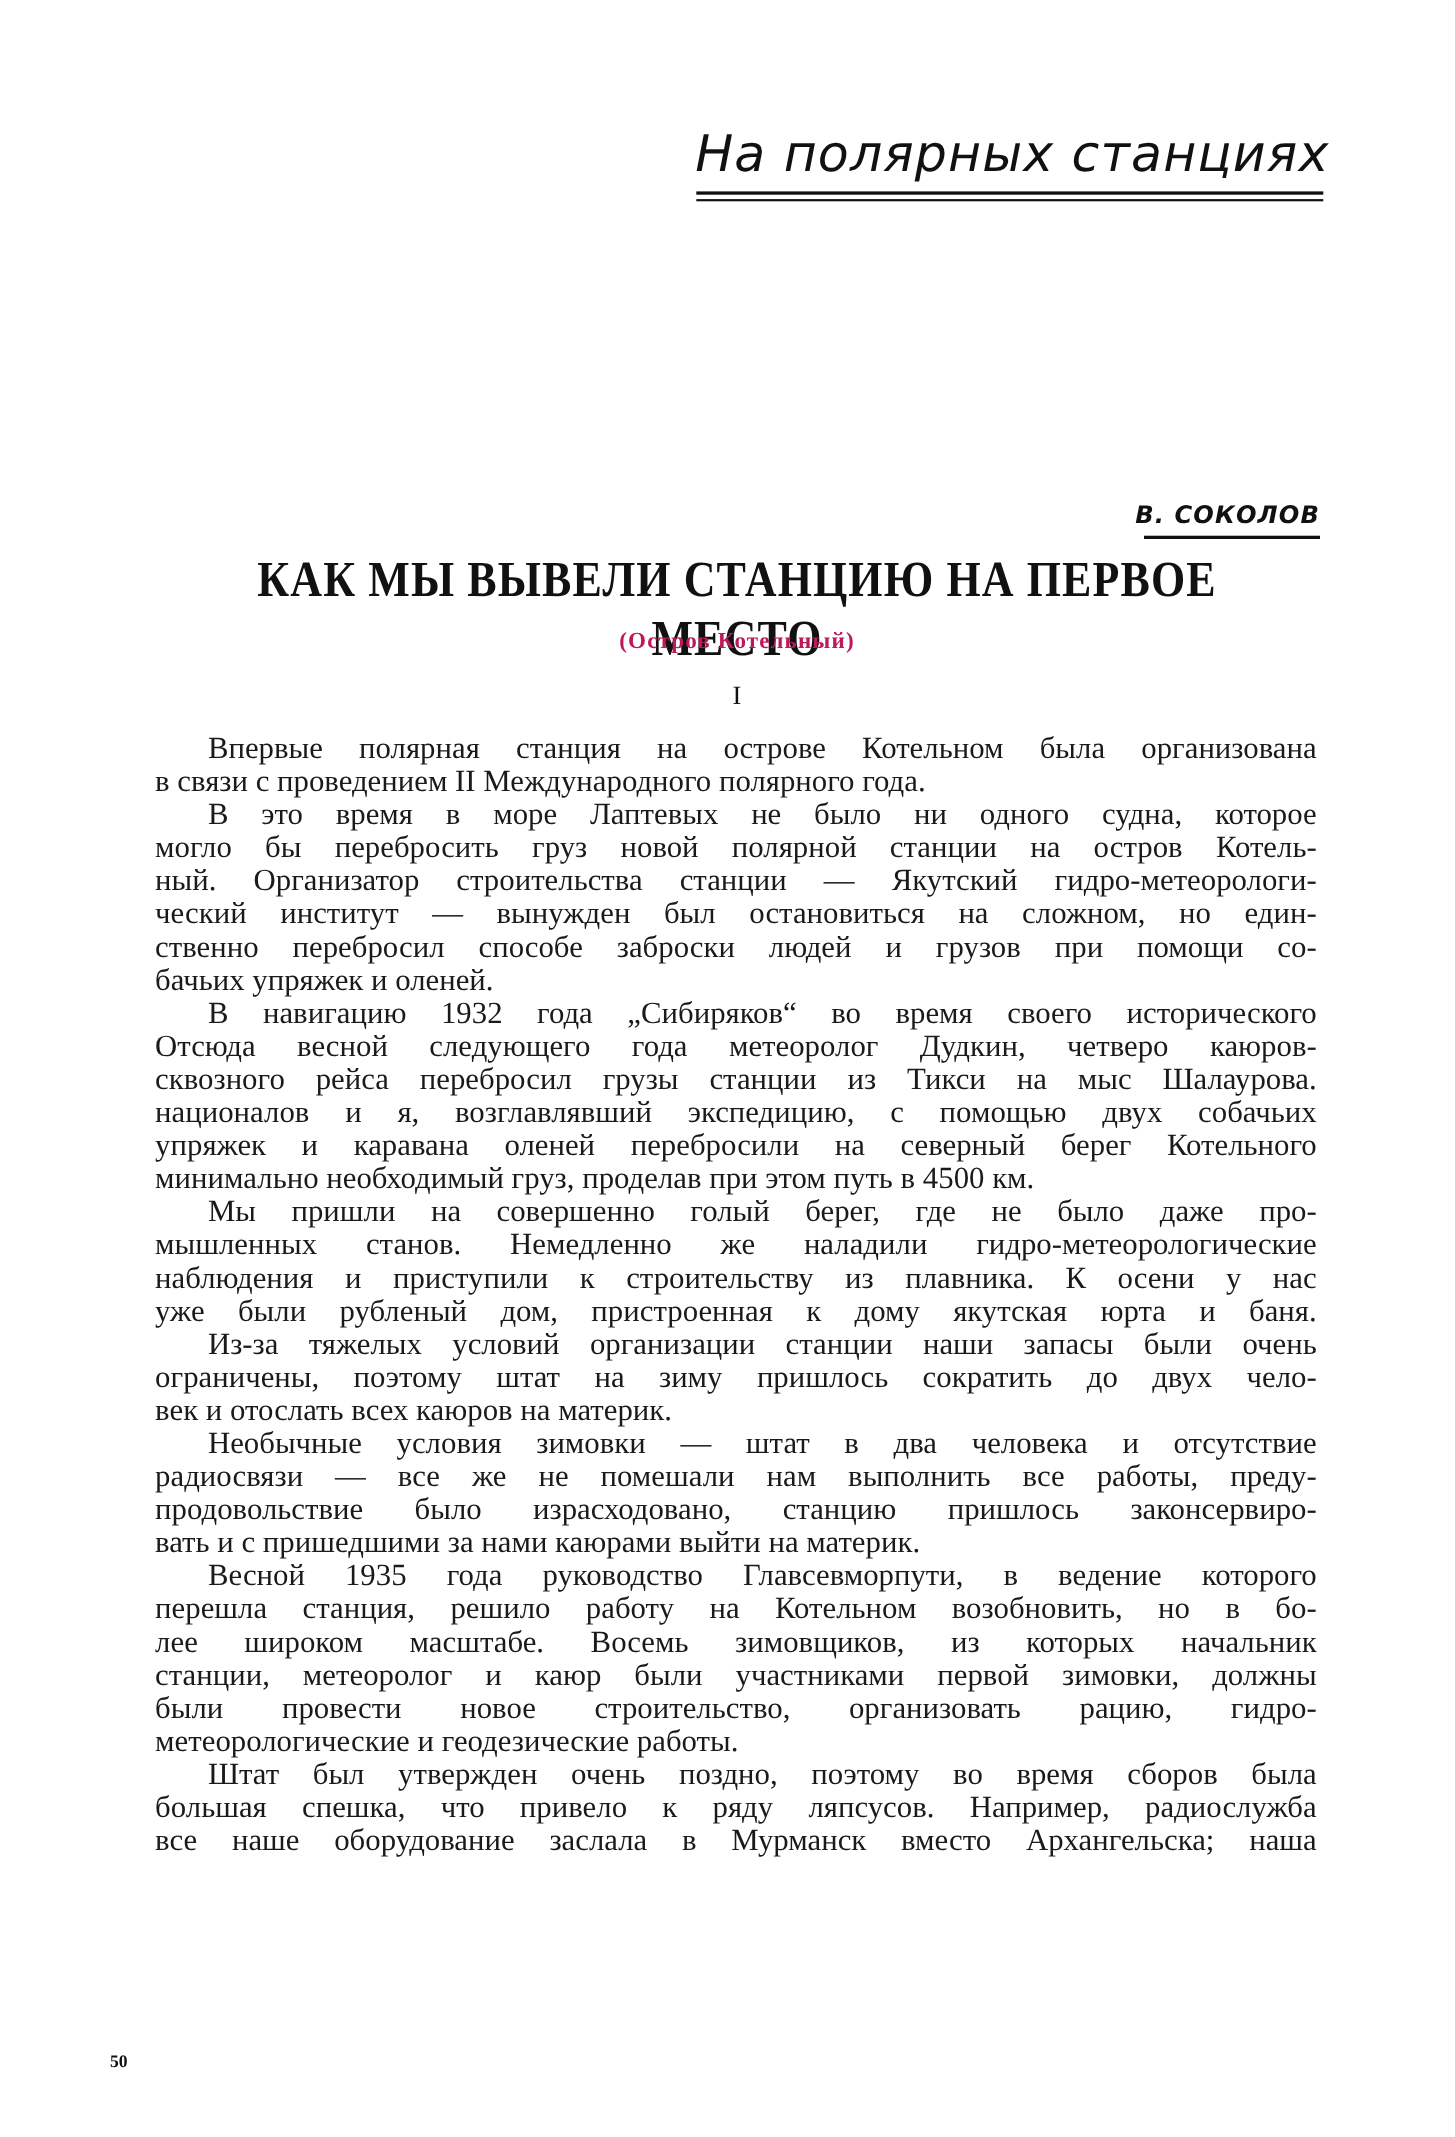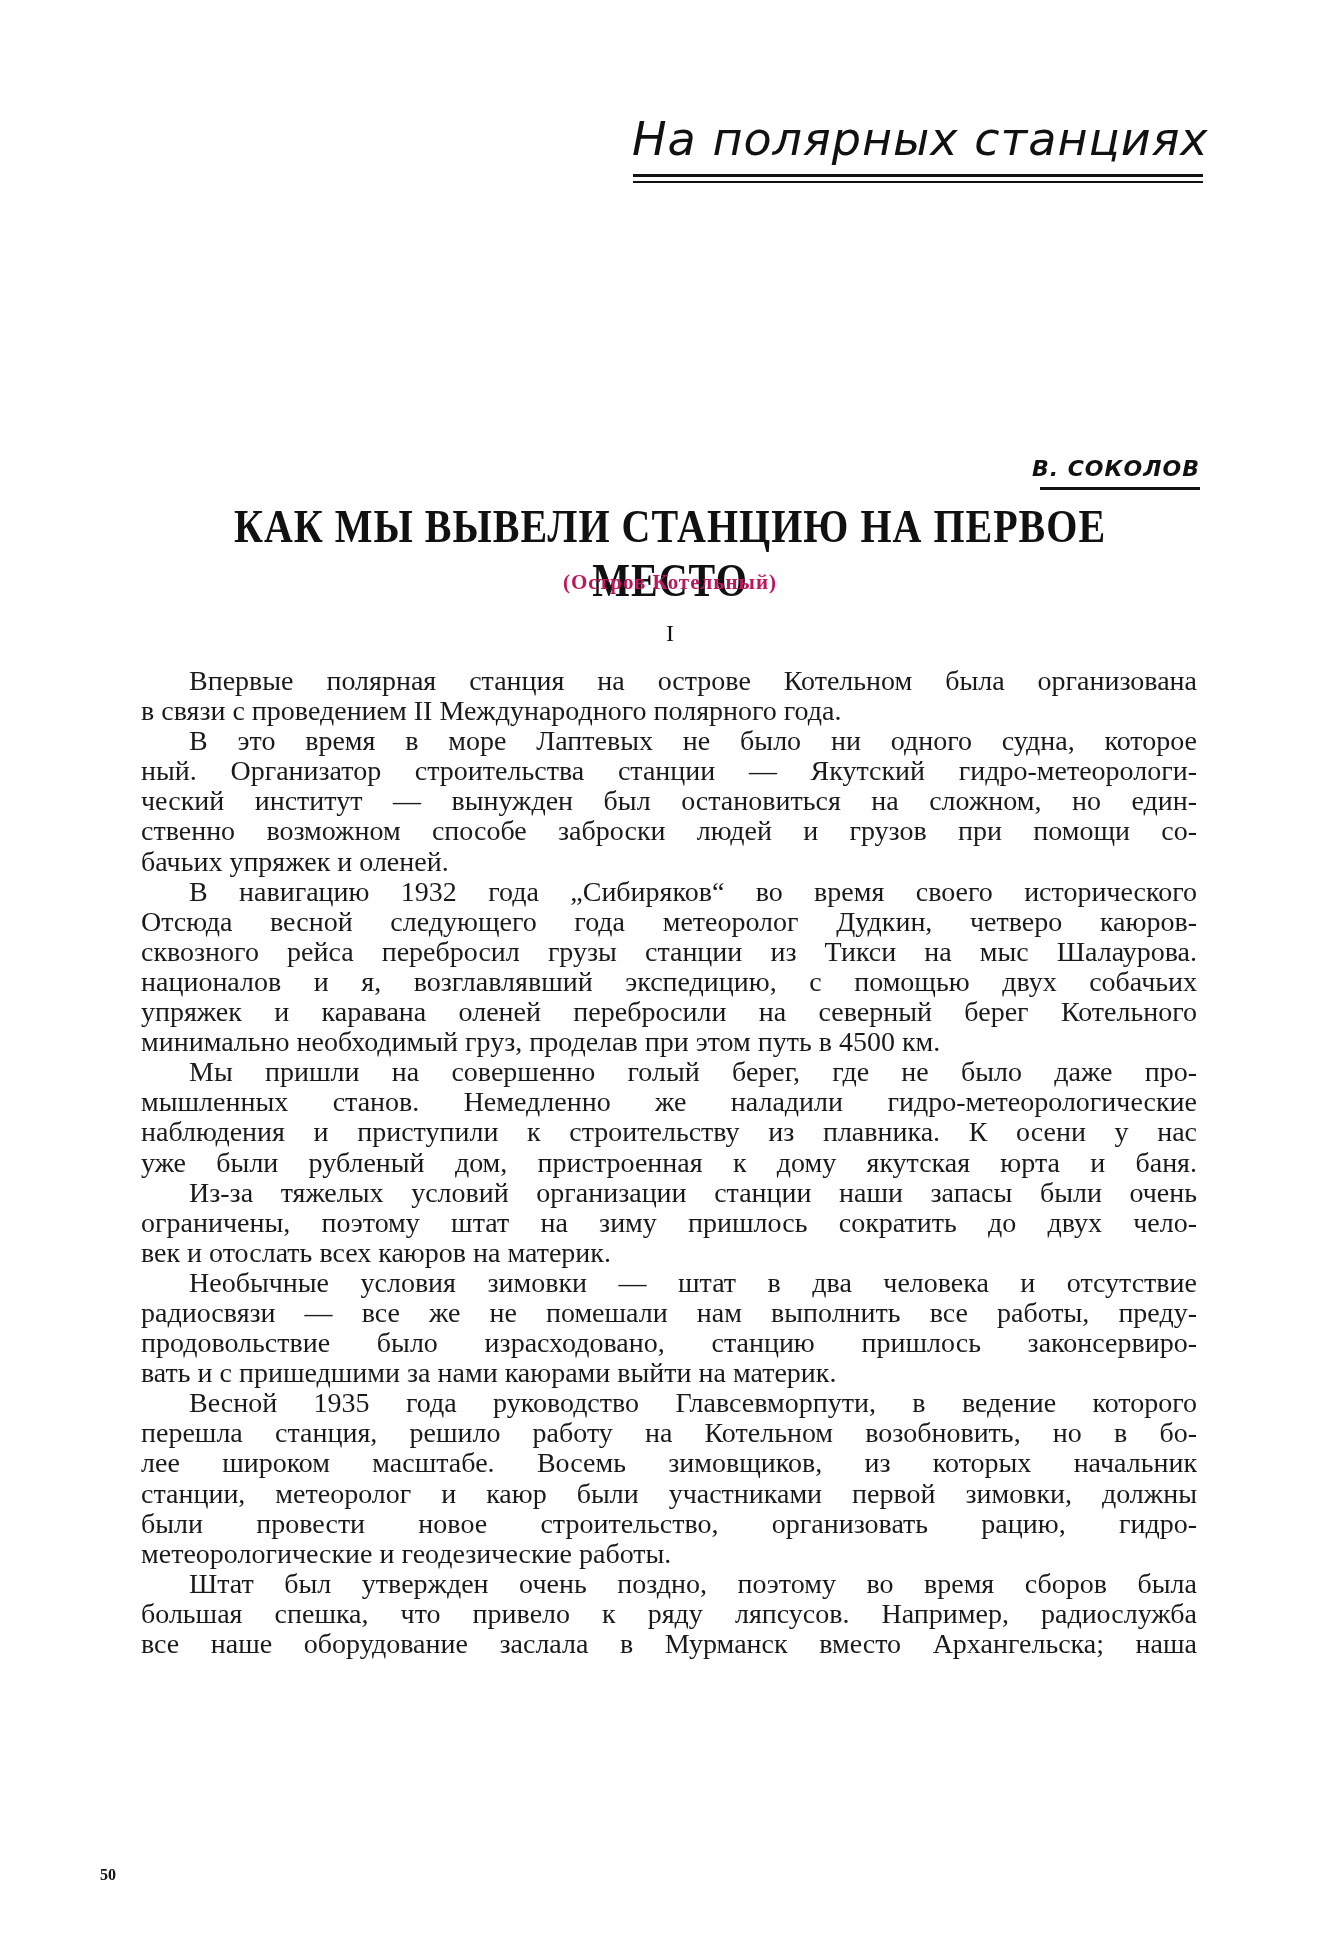--- a/index.html
+++ b/index.html
@@ -57,23 +57,24 @@
 <div class="author-rule"></div>
 
 <div class="title">КАК МЫ ВЫВЕЛИ СТАНЦИЮ НА ПЕРВОЕ МЕСТО</div>
 <div class="subtitle">(Остров Котельный)</div>
 <div class="part-number">I</div>
 
 <div class="body-text">
   <span class="line indent">Впервые полярная станция на острове Котельном была организована</span>
   <span class="line last">в связи с проведением II Международного полярного года.</span>
   <span class="line indent">В это время в море Лаптевых не было ни одного судна, которое</span>
+  <span class="line">могло бы перебросить груз новой полярной станции на остров Котель-</span>
   <span class="line">ный. Организатор строительства станции — Якутский гидро-метеорологи-</span>
   <span class="line">ческий институт — вынужден был остановиться на сложном, но един-</span>
-  <span class="line">ственно возможном способе заброски людей и грузов при помощи со-</span>
+  <span class="line">ственно перебросил способе заброски людей и грузов при помощи со-</span>
   <span class="line last">бачьих упряжек и оленей.</span>
   <span class="line indent">В навигацию 1932 года „Сибиряков“ во время своего исторического</span>
   <span class="line">Отсюда весной следующего года метеоролог Дудкин, четверо каюров-</span>
   <span class="line">сквозного рейса перебросил грузы станции из Тикси на мыс Шалаурова.</span>
   <span class="line">националов и я, возглавлявший экспедицию, с помощью двух собачьих</span>
   <span class="line">упряжек и каравана оленей перебросили на северный берег Котельного</span>
   <span class="line last">минимально необходимый груз, проделав при этом путь в 4500 км.</span>
   <span class="line indent">Мы пришли на совершенно голый берег, где не было даже про-</span>
   <span class="line">мышленных станов. Немедленно же наладили гидро-метеорологические</span>
   <span class="line">наблюдения и приступили к строительству из плавника. К осени у нас</span>

